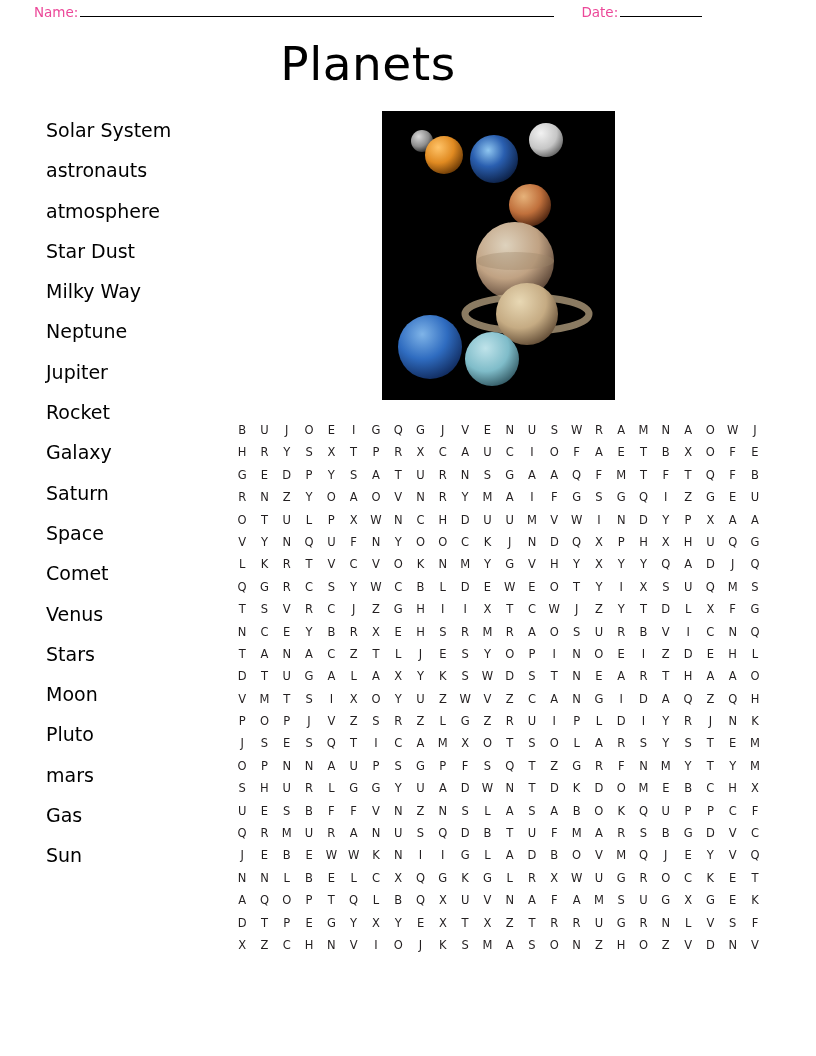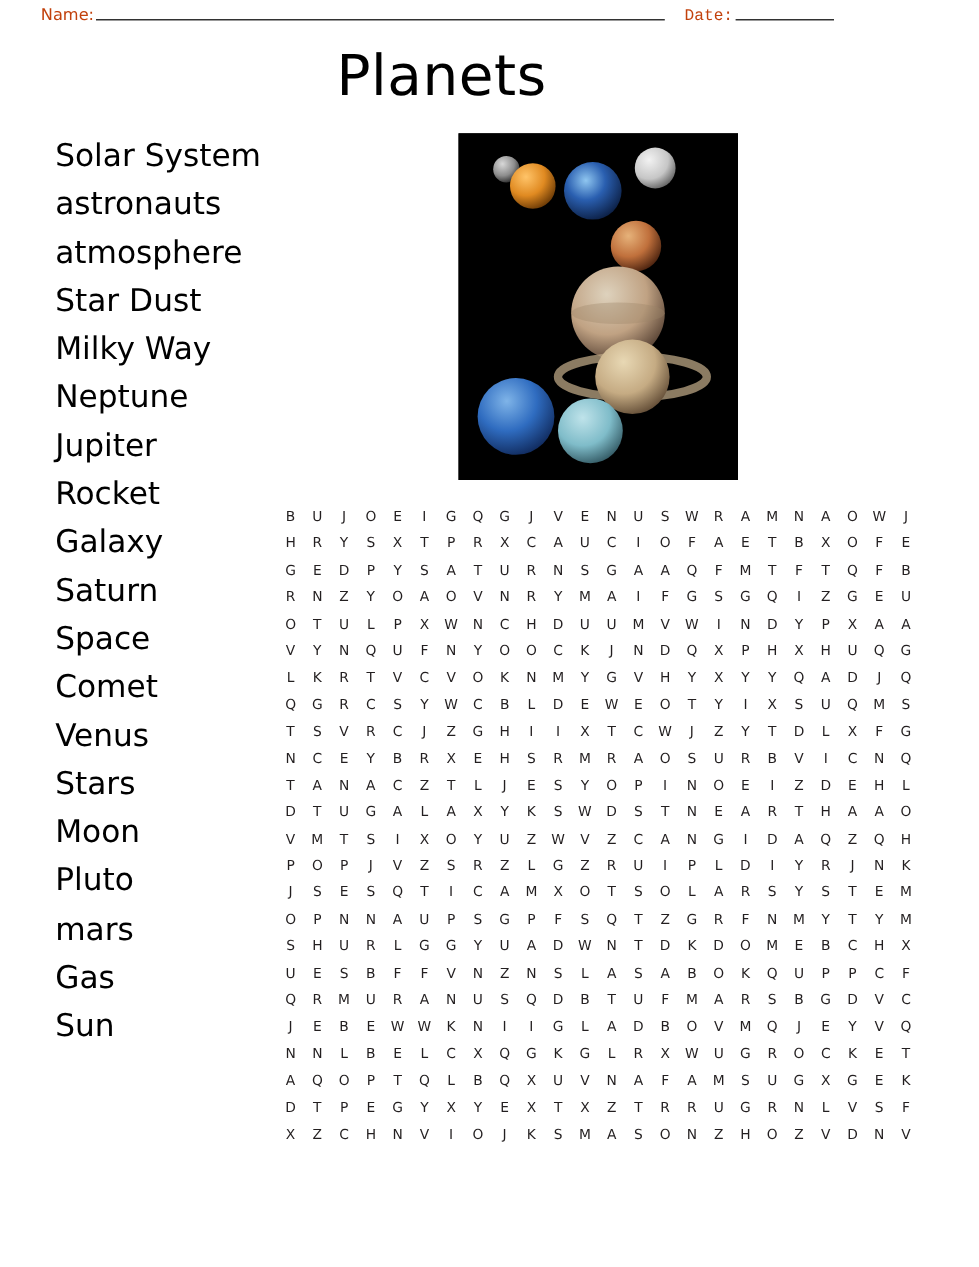--- a/index.html
+++ b/index.html
@@ -24,31 +24,31 @@
     right: 34px;
     display: flex;
     align-items: baseline;
     font-size: 13.5px;
     font-family: "DejaVu Sans", sans-serif;
     white-space: nowrap;
   }
   .field-label {
     font-size: 13.5px;
     font-weight: normal;
-    color: #c2410c;
+    color: #ec4899;
   }
   .rule {
     display: inline-block;
     border-bottom: 1px solid #000;
     height: 12px;
     margin: 0 2px;
   }
   .rule-name { width: 474px; }
   .rule-date { width: 82px; }
-  .date-label { margin-left: 14px; font-family: Liberation Mono, monospace; }
+  .date-label { margin-left: 25px; }
 
   
   .title {
     position: absolute;
     top: 36px;
     left: 0;
     width: 736px;
     text-align: center;
     font-size: 47px;
     font-weight: normal;
@@ -58,21 +58,21 @@
   }
 
   
   .word-list {
     position: absolute;
     top: 110px;
     left: 46px;
     width: 180px;
   }
   .word-item {
-    font-size: 26px;
+    font-size: 19px;
     line-height: 40.3px;
     font-family: "DejaVu Sans", sans-serif;
     color: #000;
     white-space: nowrap;
   }
 
   
   .planet-image {
     position: absolute;
     left: 382px;

